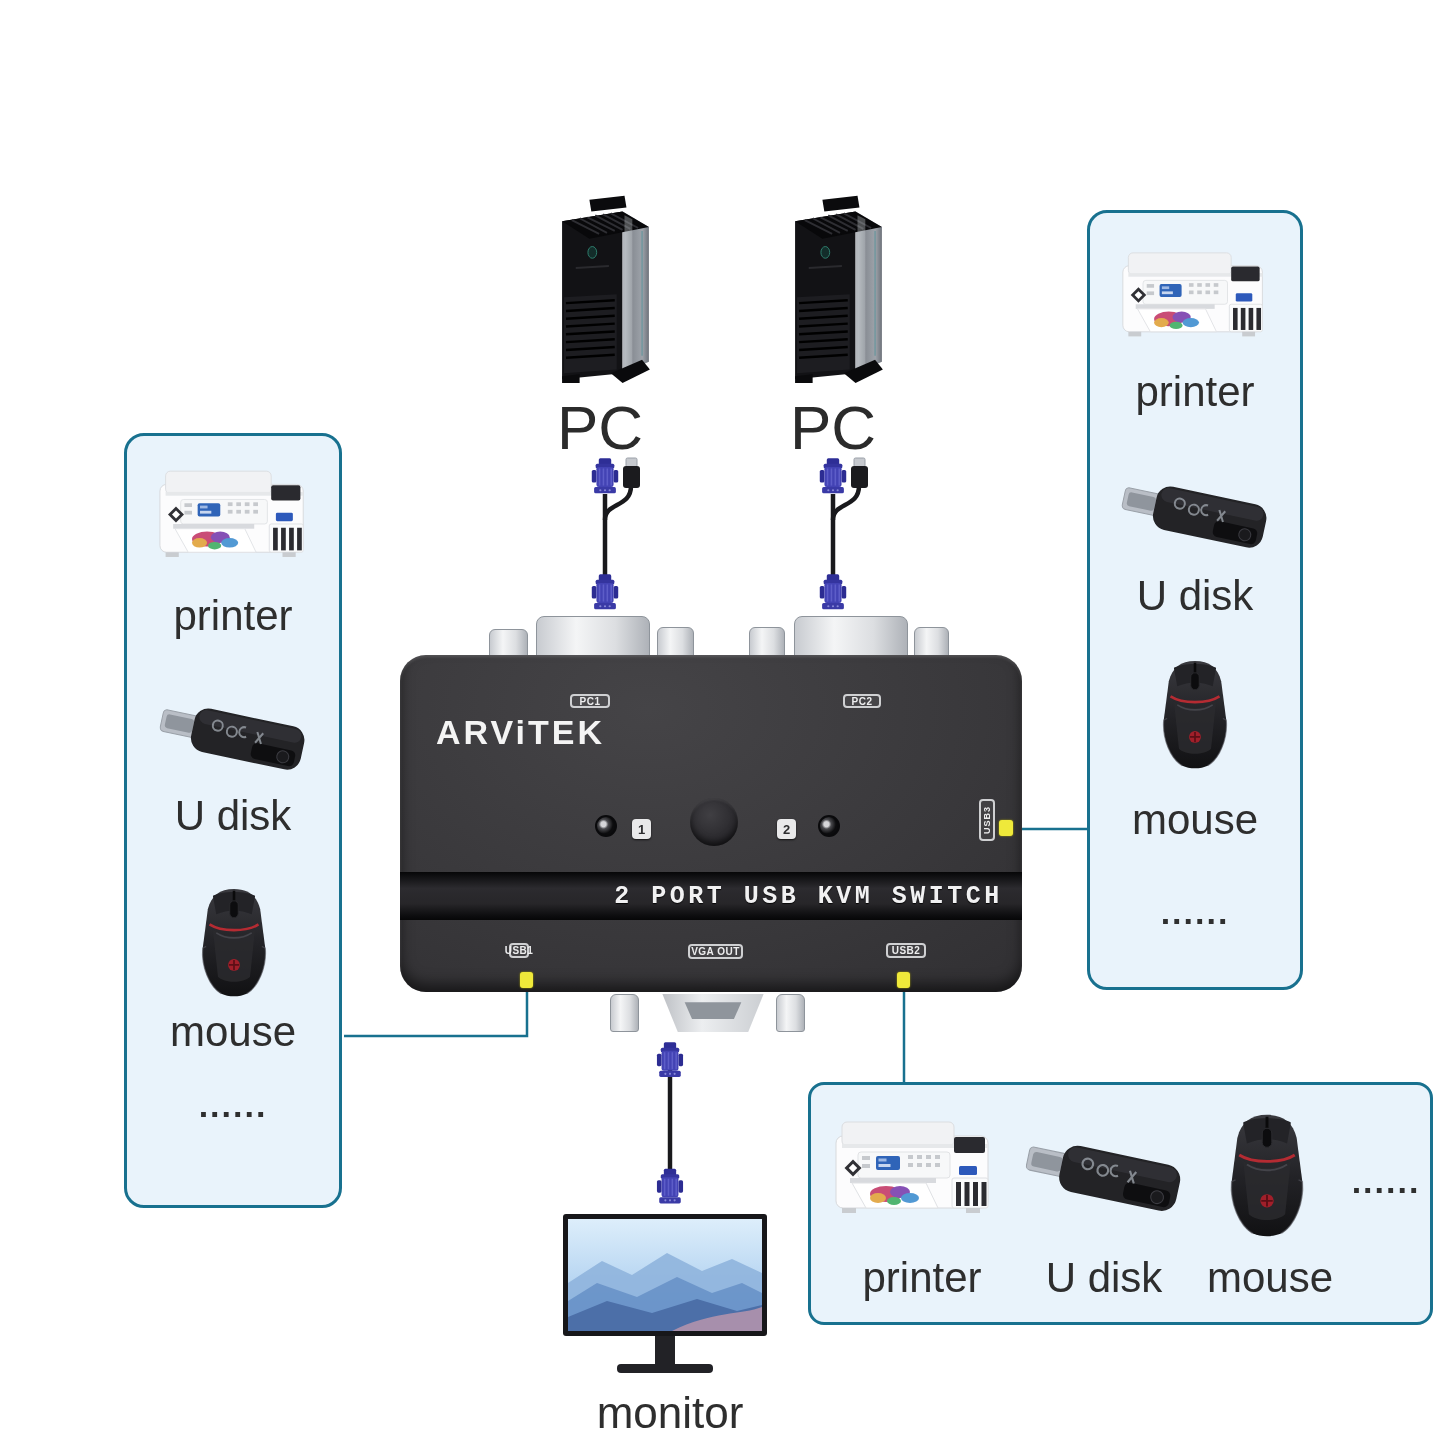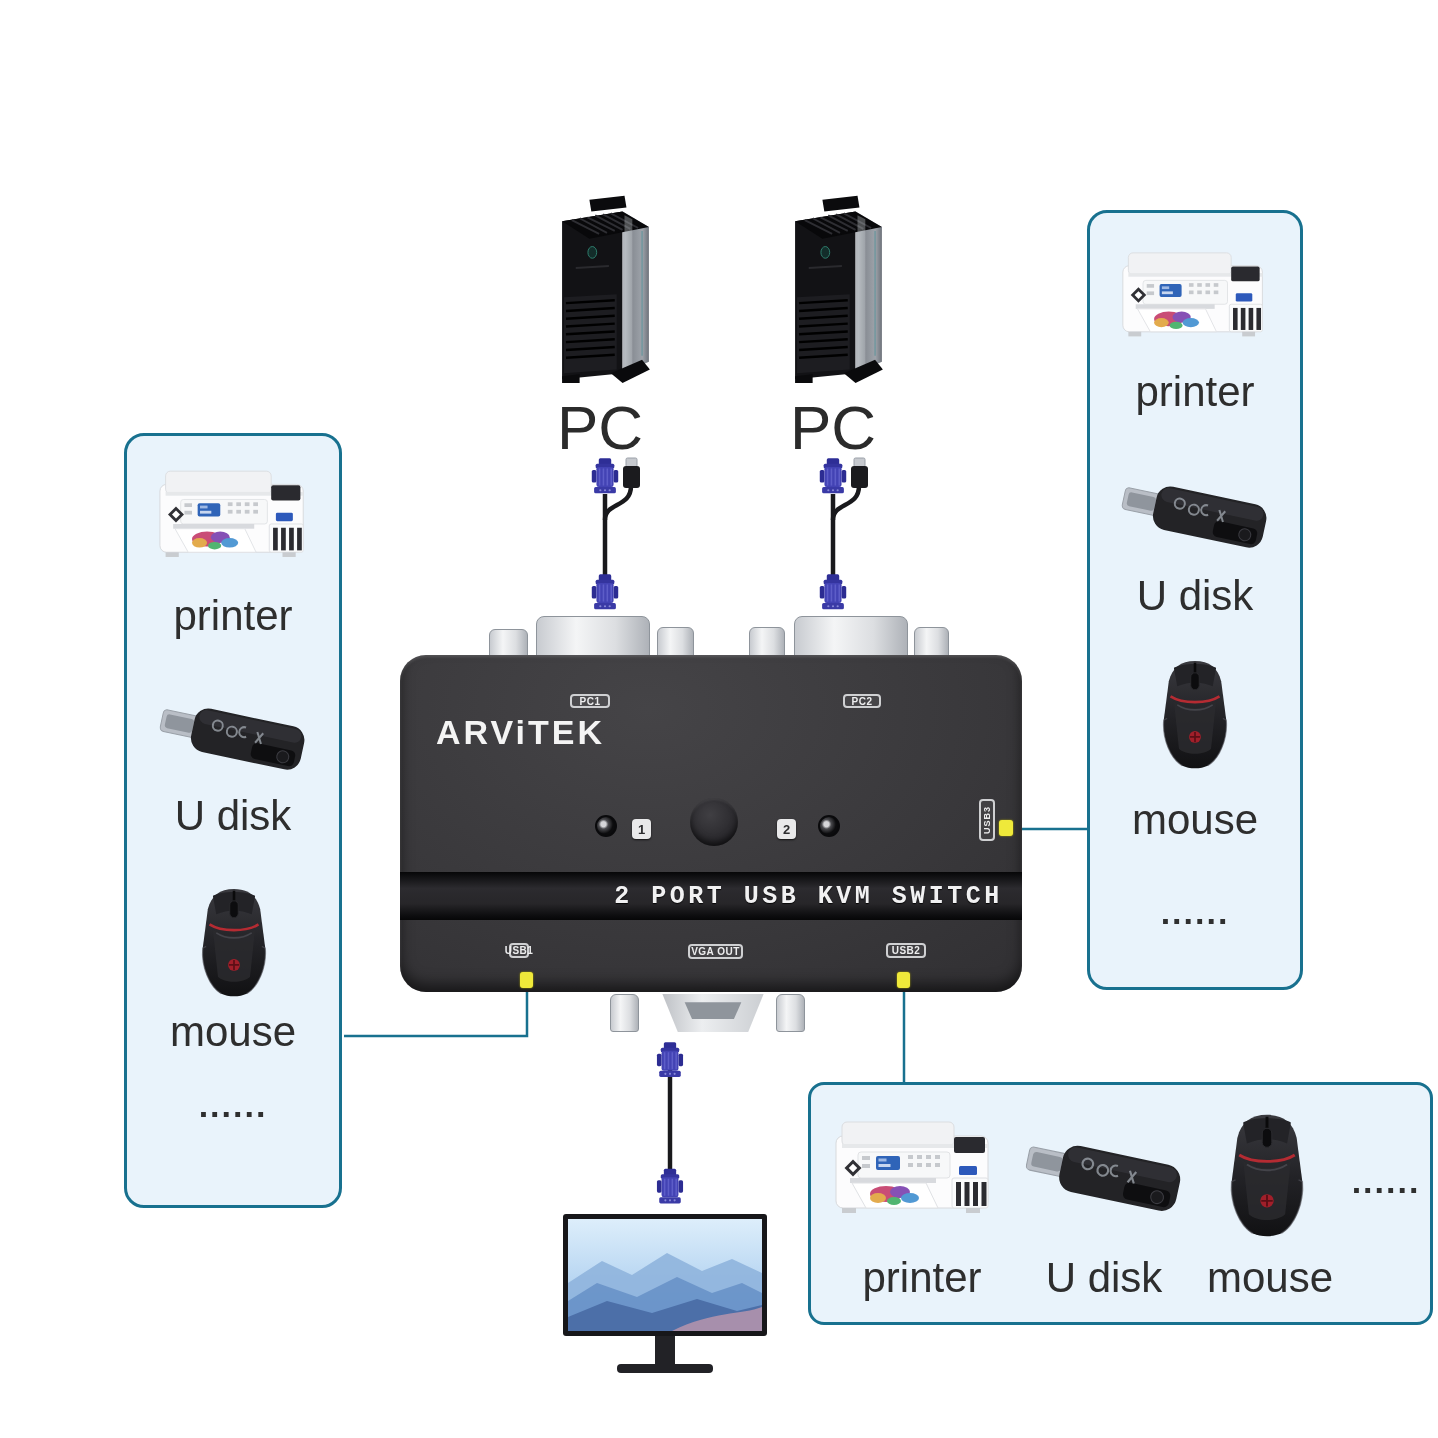--- a/index.html
+++ b/index.html
@@ -290,20 +290,21 @@
     <div class="ydot" style="left:120px;top:317px;width:13px;height:16px"></div>
     <div class="ydot" style="left:497px;top:317px;width:13px;height:16px"></div>
   </div>
 
   <svg class="dev" style="left:650px;top:1040px" width="40" height="168" viewBox="0 0 40 170">
       <use href="#sym-moncable"></use>
     </svg>
   <svg class="dev" style="left:562px;top:1213px" width="206" height="160" viewBox="0 0 206 160">
       <use href="#sym-monitor"></use>
     </svg>
+  <div class="dlabel" style="left:570px;top:1388px;width:200px;font-size:44px">monitor</div>
 
   <div class="panel" style="left:124px;top:433px;width:218px;height:775px"></div>
   <svg class="dev" style="left:148px;top:458px" width="170" height="115" viewBox="0 0 175 122">
       <use href="#sym-printer"></use>
     </svg>
   <div class="dlabel" style="left:134px;top:592px;width:198px">printer</div>
   <div class="dev tilt" style="left:158px;top:700px;width:150px;height:72px"><svg width="150" height="72" viewBox="0 0 150 64">
         <use href="#sym-udisk"></use>
       </svg></div>
   <div class="dlabel" style="left:134px;top:792px;width:198px">U disk</div>

